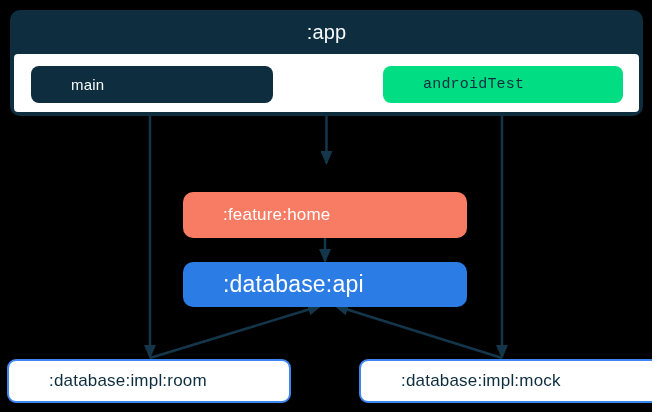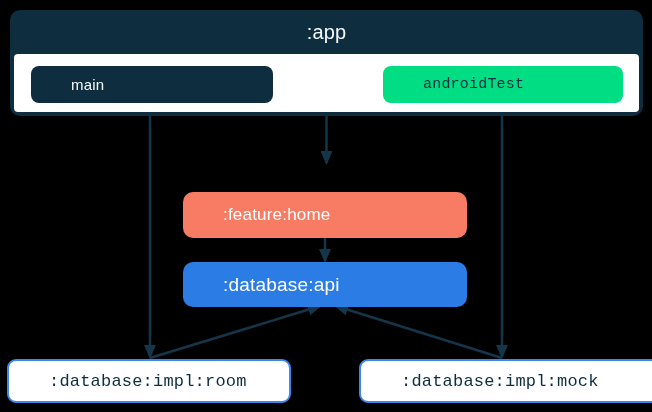--- a/index.html
+++ b/index.html
@@ -72,27 +72,27 @@
   .node-feature-home {
     left: 183px; top: 164px; width: 284px; height: 46px;
     background: var(--salmon, #F87C64);
     color: var(--white, #fff);
     border-radius: 10px; font-size: 17px; margin-top: 28px;
   }
   .node-database-api {
     left: 183px; top: 262px; width: 284px; height: 45px;
     background: var(--blue, #2B7CE4);
     color: var(--white, #fff);
-    border-radius: 10px; font-size: 19px;
+    border-radius: 10px; font-size: 23px;
   }
   .node-impl {
     background: var(--white, #fff);
     border: 2.5px solid var(--border-blue, #3E86F0);
     color: var(--text-dark, #0E2E40);
-    border-radius: 9px; font-size: 17px; font-family: Liberation Mono, monospace;
+    border-radius: 9px; font-size: 17px;
   }
   .node-impl-room { left: 7px;   top: 359px; width: 284px; height: 44px; }
   .node-impl-mock { left: 359px; top: 359px; width: 310px; height: 44px; }
 </style>
 </head>
 <body>
 
 <div class="stage">
 
   <svg class="edges" viewBox="0 0 652 412" xmlns="http://www.w3.org/2000/svg">

